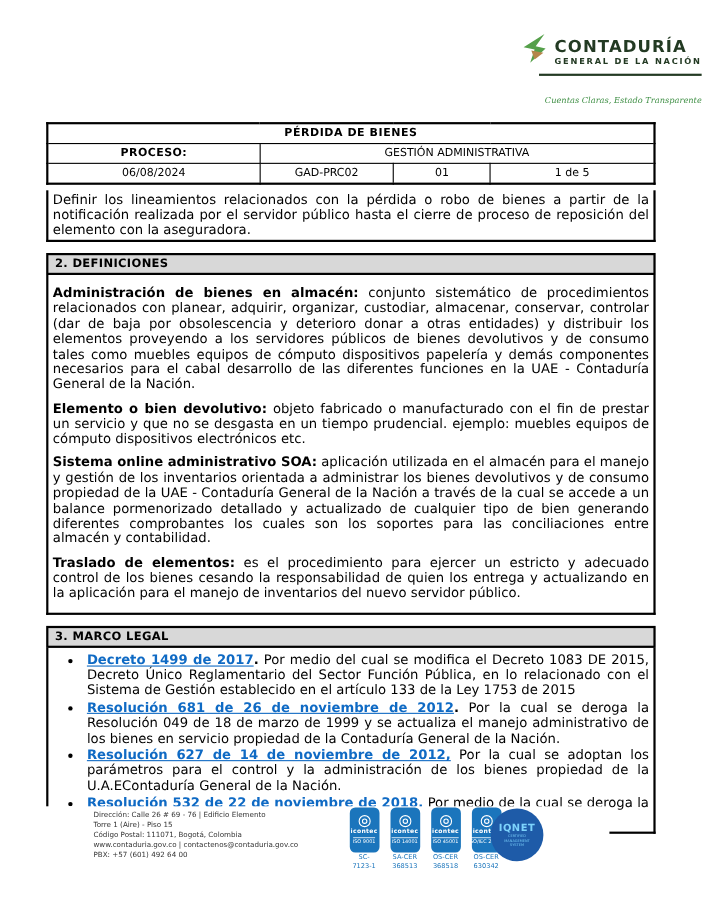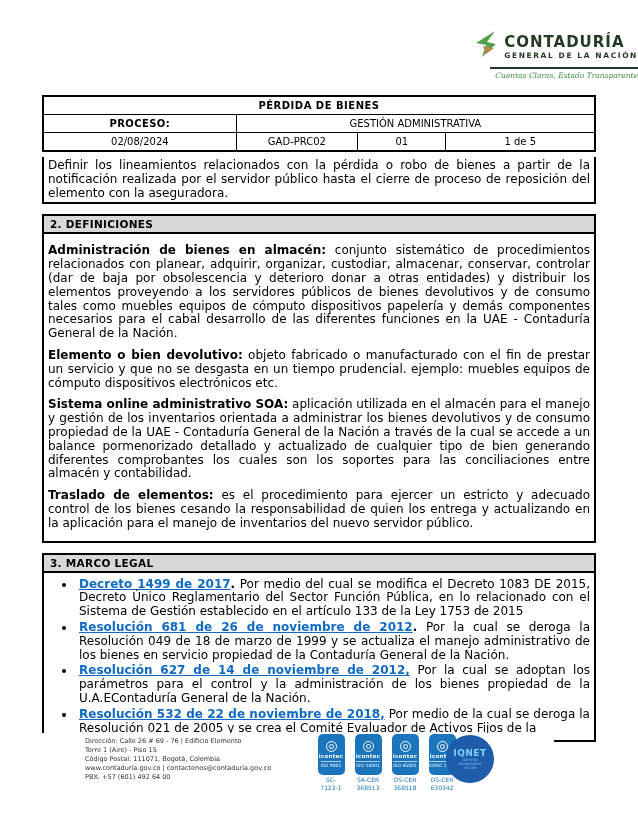--- a/index.html
+++ b/index.html
@@ -6,21 +6,21 @@
   body{width:638px;height:825px;background:#ffffff;font-family:"DejaVu Sans",sans-serif;color:#000;position:relative;overflow:hidden;}
   .page{position:relative;width:638px;height:825px;}
 
   
   .logo-wrap{padding-top:30px;display:flex;flex-direction:column;align-items:flex-end;}
   .logo-row{display:flex;align-items:center;gap:5px;}
   .logo-texts{display:flex;flex-direction:column;align-items:flex-start;line-height:1;}
   .logo-title{font-size:15px;font-weight:bold;letter-spacing:1px;color:#233a23;}
   .logo-subtitle{font-size:7.5px;font-weight:bold;letter-spacing:1.6px;color:#233a23;margin-top:2px;}
   .logo-rule{width:148px;height:2px;background:#233a23;margin-top:3px;}
-  .logo-tagline{font-family:"DejaVu Serif",serif;font-style:italic;font-size:7.5px;color:#3f8f45;margin-top:2px;}
+  .logo-tagline{font-family:"DejaVu Serif",serif;font-style:italic;font-size:7.5px;color:#3f8f45;margin-top:18px;}
 
   
   .content{margin:0 42px;}
   table.hdr{border-collapse:collapse;width:100%;margin-top:15px;border:2px solid #000;table-layout:fixed;}
   table.hdr td{border:1px solid #000;text-align:center;vertical-align:middle;font-size:10px;padding:3px 2px;}
   td.title-cell{font-weight:bold;font-size:11px;letter-spacing:.5px;padding:3px 0;}
   td.lbl{font-weight:bold;letter-spacing:.4px;}
   td.tall{padding:6px 2px;}
   td.val{padding:5px 2px;}
 
@@ -86,21 +86,21 @@
         </colgroup>
       <tbody>
           <tr>
         <td class="title-cell" colspan="4">PÉRDIDA DE BIENES</td>
       </tr>
       <tr>
         <td class="lbl">PROCESO:</td>
         <td colspan="3">GESTIÓN ADMINISTRATIVA</td>
       </tr>
       <tr>
-        <td class="val">02/08/2024</td>
+        <td class="val">06/08/2024</td>
         <td class="val">GAD-PRC02</td>
         <td class="val">01</td>
         <td class="val">1 de 5</td>
       </tr>
     </tbody>
       </table>
 
     <div class="sec first">
       <div class="sec-body">
         <p>Definir los lineamientos relacionados con la pérdida o robo de bienes a partir de la notificación realizada por el servidor público hasta el cierre de proceso de reposición del elemento con la aseguradora.</p>

